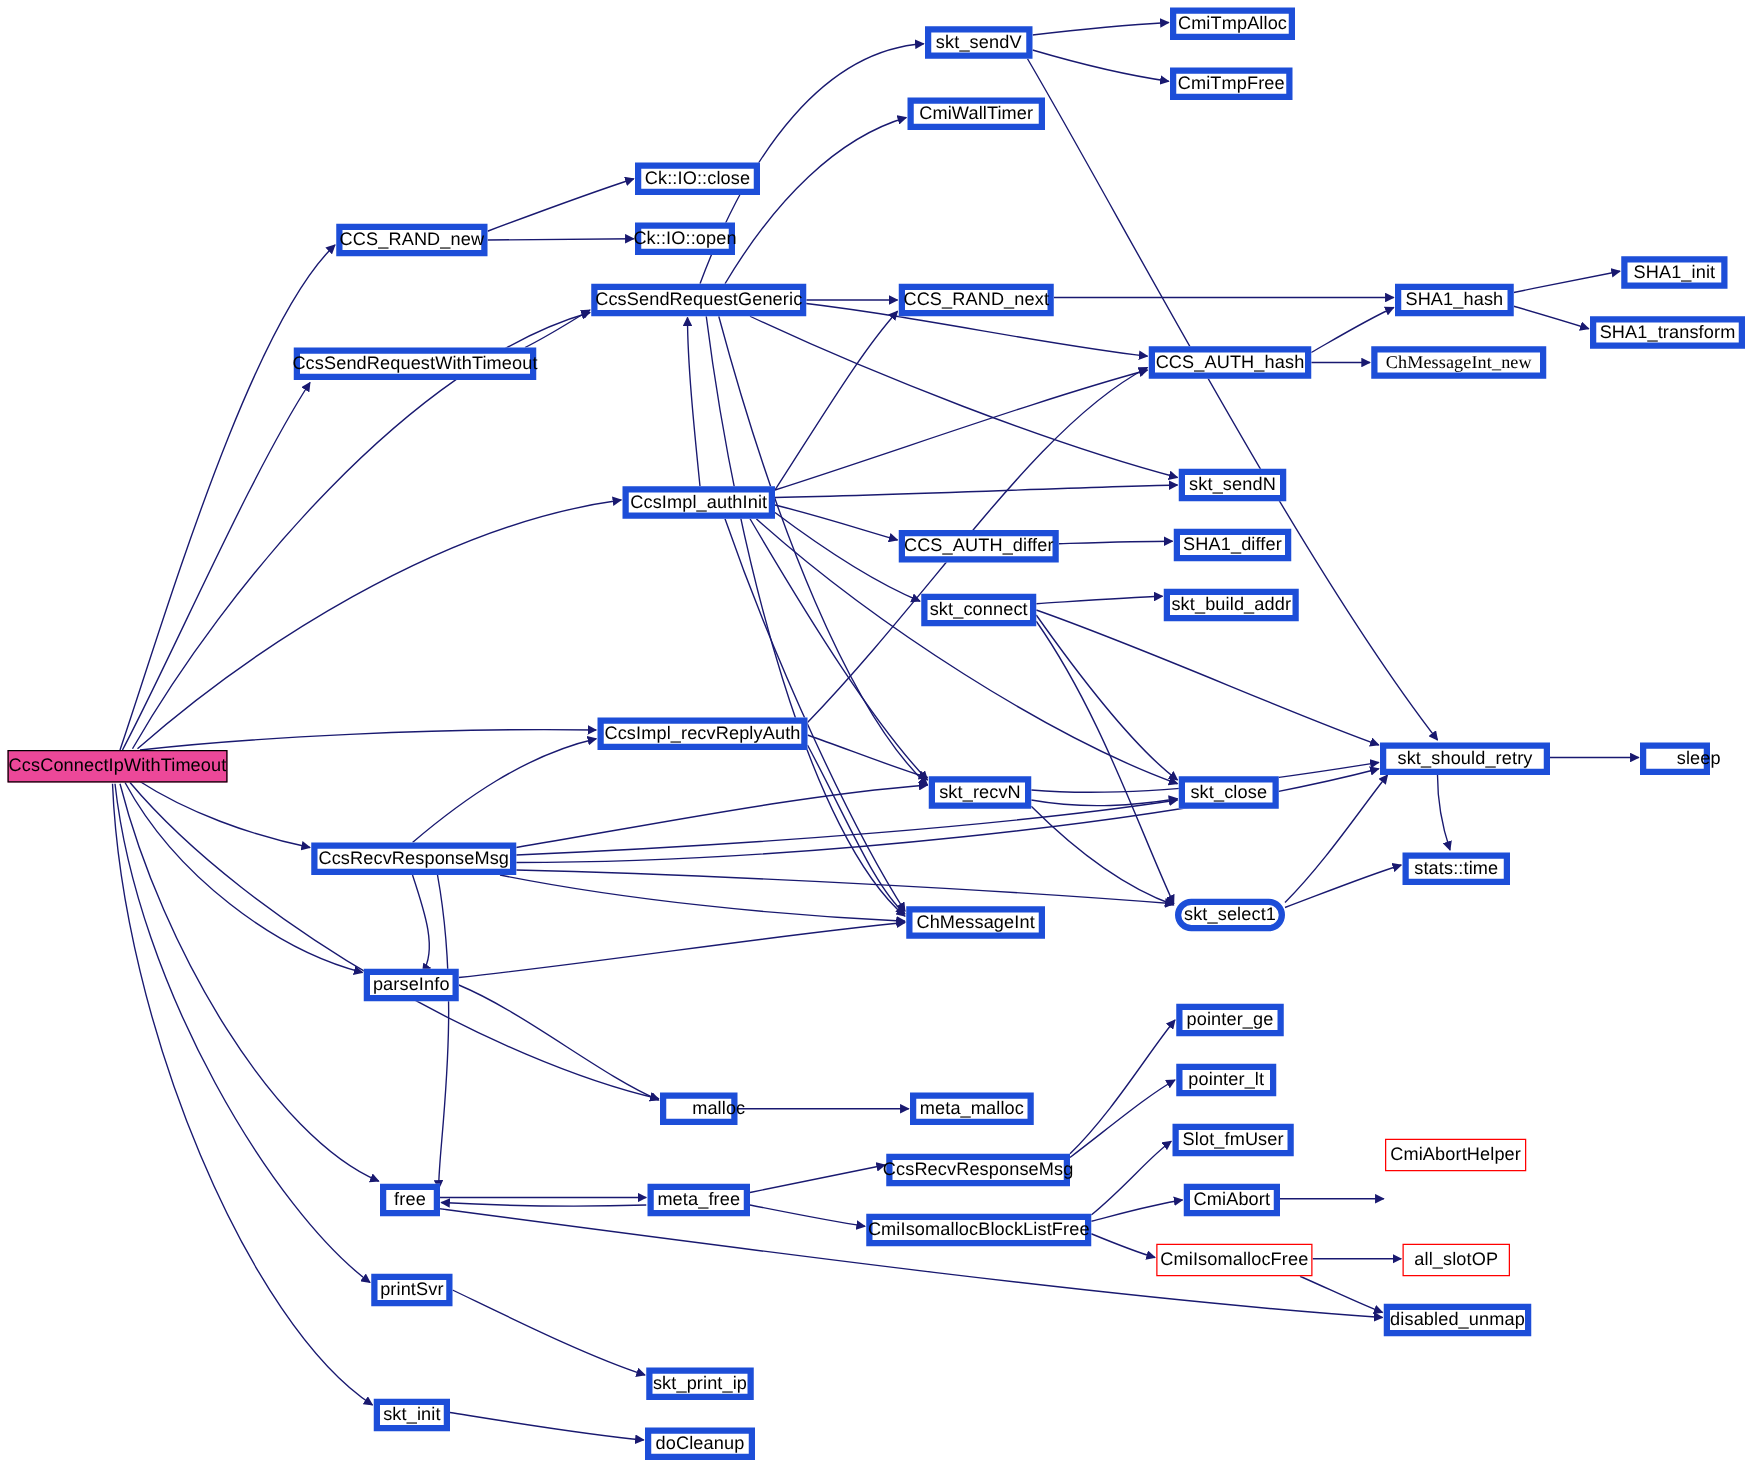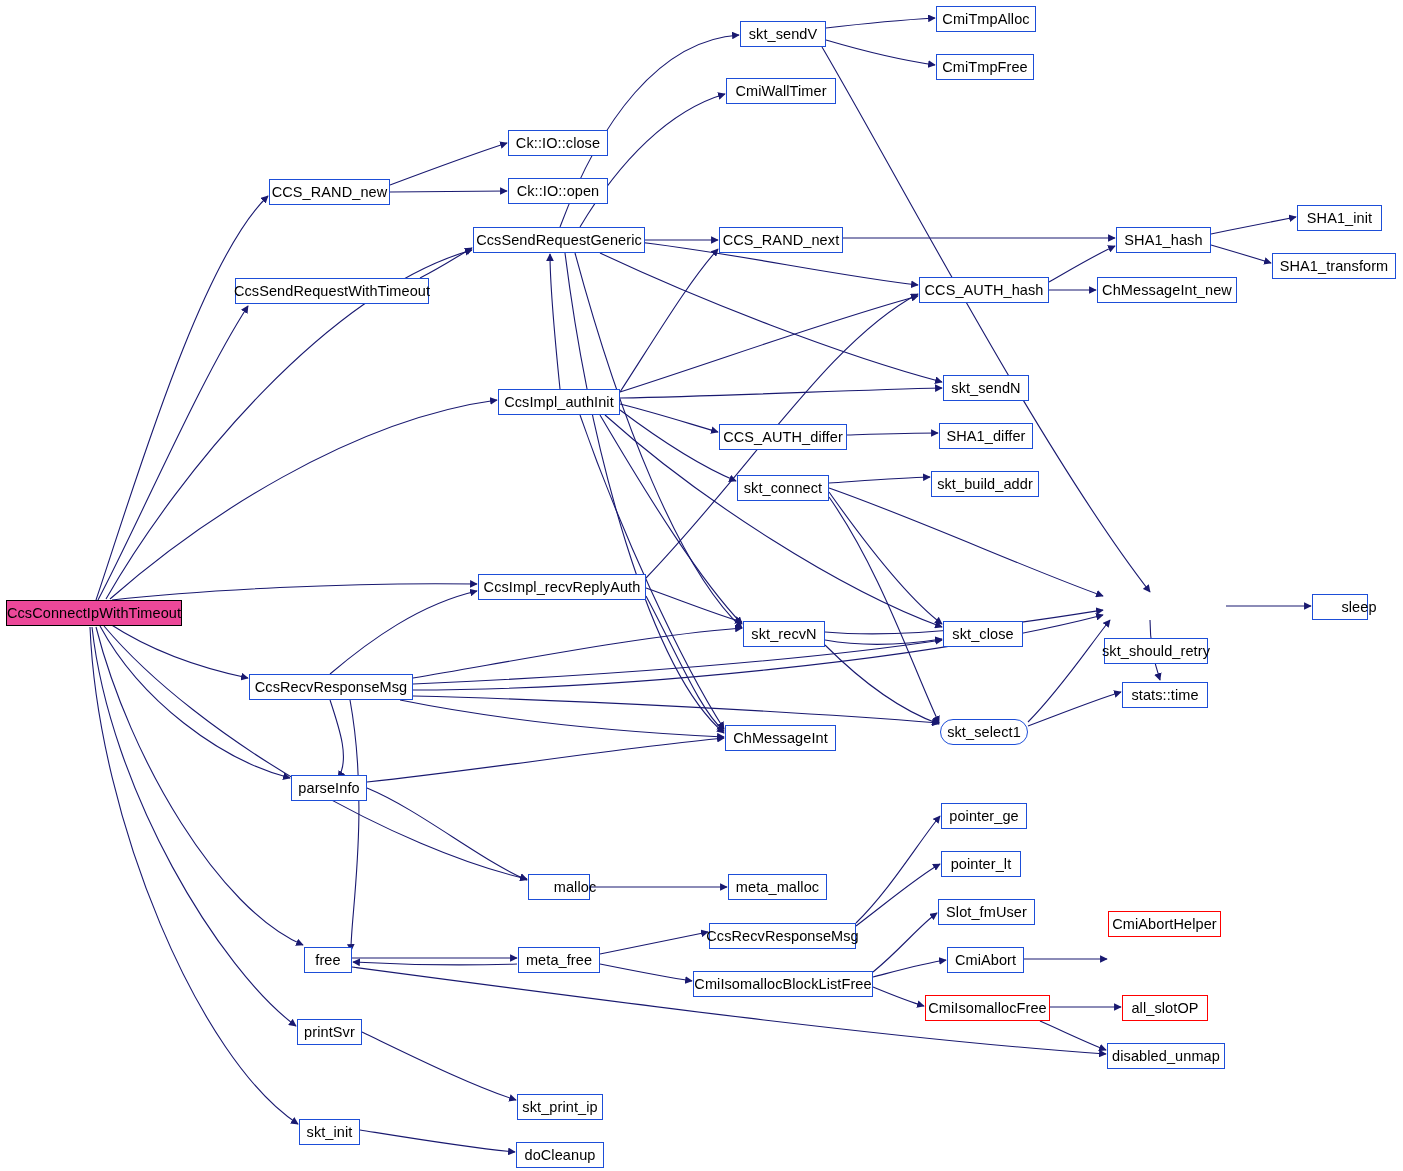--- a/index.html
+++ b/index.html
@@ -22,21 +22,21 @@
     position: absolute;
     left: 0;
     top: 0;
     width: 1403px;
     height: 1171px;
     pointer-events: none;
   }
   .node {
     position: absolute;
     box-sizing: border-box;
-    border: 1px solid #1d4ed8;
+    border: 5px solid #1d4ed8;
     background: #ffffff;
     color: #000000;
     font-size: 14.5px;
     line-height: 1;
     display: flex;
     align-items: center;
     justify-content: center;
     white-space: nowrap;
     letter-spacing: 0.1px;
     z-index: 5;
@@ -139,40 +139,40 @@
         <path d="M352,967 C600,1000 900,1040 1106,1054" marker-end="url(#arrow)"></path>
         <path d="M362,1032 C410,1055 470,1085 516,1100" marker-end="url(#arrow)"></path>
         <path d="M360,1130 C410,1138 470,1148 515,1152" marker-end="url(#arrow)"></path>
       </g>
   </svg>
   <div id="nodes-group">
       <div class="node root" style="left: 6px; top: 600px; width: 176px; height: 26px;">CcsConnectIpWithTimeout</div>
       <div class="node" style="left: 235px; top: 278px; width: 194px; height: 26px;">CcsSendRequestWithTimeout</div>
       <div class="node" style="left: 269px; top: 179px; width: 121px; height: 26px;">CCS_RAND_new</div>
       <div class="node" style="left: 508px; top: 130px; width: 100px; height: 26px;">Ck::IO::close</div>
-      <div class="node" style="left: 508px; top: 178px; width: 100px; height: 26px;">Ck::IO::open</div>
+      <div class="node" style="left: 508px; top: 178px; width: 80px; height: 26px;">Ck::IO::open</div>
       <div class="node" style="left: 473px; top: 227px; width: 172px; height: 26px;">CcsSendRequestGeneric</div>
       <div class="node" style="left: 740px; top: 21px; width: 86px; height: 26px;">skt_sendV</div>
       <div class="node" style="left: 936px; top: 6px; width: 100px; height: 26px;">CmiTmpAlloc</div>
       <div class="node" style="left: 936px; top: 54px; width: 98px; height: 26px;">CmiTmpFree</div>
       <div class="node" style="left: 726px; top: 78px; width: 110px; height: 26px;">CmiWallTimer</div>
       <div class="node" style="left: 719px; top: 227px; width: 124px; height: 26px;">CCS_RAND_next</div>
       <div class="node" style="left: 1116px; top: 227px; width: 95px; height: 26px;">SHA1_hash</div>
       <div class="node" style="left: 1297px; top: 205px; width: 85px; height: 26px;">SHA1_init</div>
       <div class="node" style="left: 1272px; top: 253px; width: 124px; height: 26px;">SHA1_transform</div>
       <div class="node" style="left: 919px; top: 277px; width: 130px; height: 26px;">CCS_AUTH_hash</div>
-      <div class="node" style="left: 1097px; top: 277px; width: 140px; height: 26px;">ChMessageInt_new</div>
+      <div class="node" style="left: 1097px; top: 277px; width: 140px; height: 26px; font-family: Liberation Serif, serif;">ChMessageInt_new</div>
       <div class="node" style="left: 498px; top: 389px; width: 122px; height: 26px;">CcsImpl_authInit</div>
       <div class="node" style="left: 943px; top: 375px; width: 86px; height: 26px;">skt_sendN</div>
       <div class="node" style="left: 719px; top: 424px; width: 128px; height: 26px;">CCS_AUTH_differ</div>
       <div class="node" style="left: 939px; top: 423px; width: 94px; height: 26px;">SHA1_differ</div>
       <div class="node" style="left: 737px; top: 475px; width: 92px; height: 26px;">skt_connect</div>
       <div class="node" style="left: 931px; top: 471px; width: 108px; height: 26px;">skt_build_addr</div>
       <div class="node" style="left: 478px; top: 574px; width: 168px; height: 26px;">CcsImpl_recvReplyAuth</div>
-      <div class="node" style="left: 1104px; top: 594px; width: 104px; height: 26px; margin-top: 44px;">skt_should_retry</div>
+      <div class="node" style="left: 1104px; top: 594px; width: 136px; height: 26px;">skt_should_retry</div>
       <div class="node" style="left: 1312px; top: 594px; width: 56px; height: 26px; padding-left: 38px;">sleep</div>
       <div class="node" style="left: 743px; top: 621px; width: 82px; height: 26px;">skt_recvN</div>
       <div class="node" style="left: 943px; top: 621px; width: 80px; height: 26px;">skt_close</div>
       <div class="node" style="left: 249px; top: 674px; width: 164px; height: 26px;">CcsRecvResponseMsg</div>
       <div class="node" style="left: 1122px; top: 682px; width: 86px; height: 26px;">stats::time</div>
       <div class="node" style="left: 725px; top: 725px; width: 111px; height: 26px;">ChMessageInt</div>
       <div class="node" style="left: 940px; top: 719px; width: 88px; height: 26px; border-radius: 13px;">skt_select1</div>
       <div class="node" style="left: 291px; top: 775px; width: 76px; height: 26px;">parseInfo</div>
       <div class="node" style="left: 941px; top: 803px; width: 86px; height: 26px;">pointer_ge</div>
       <div class="node" style="left: 941px; top: 851px; width: 80px; height: 26px;">pointer_lt</div>

